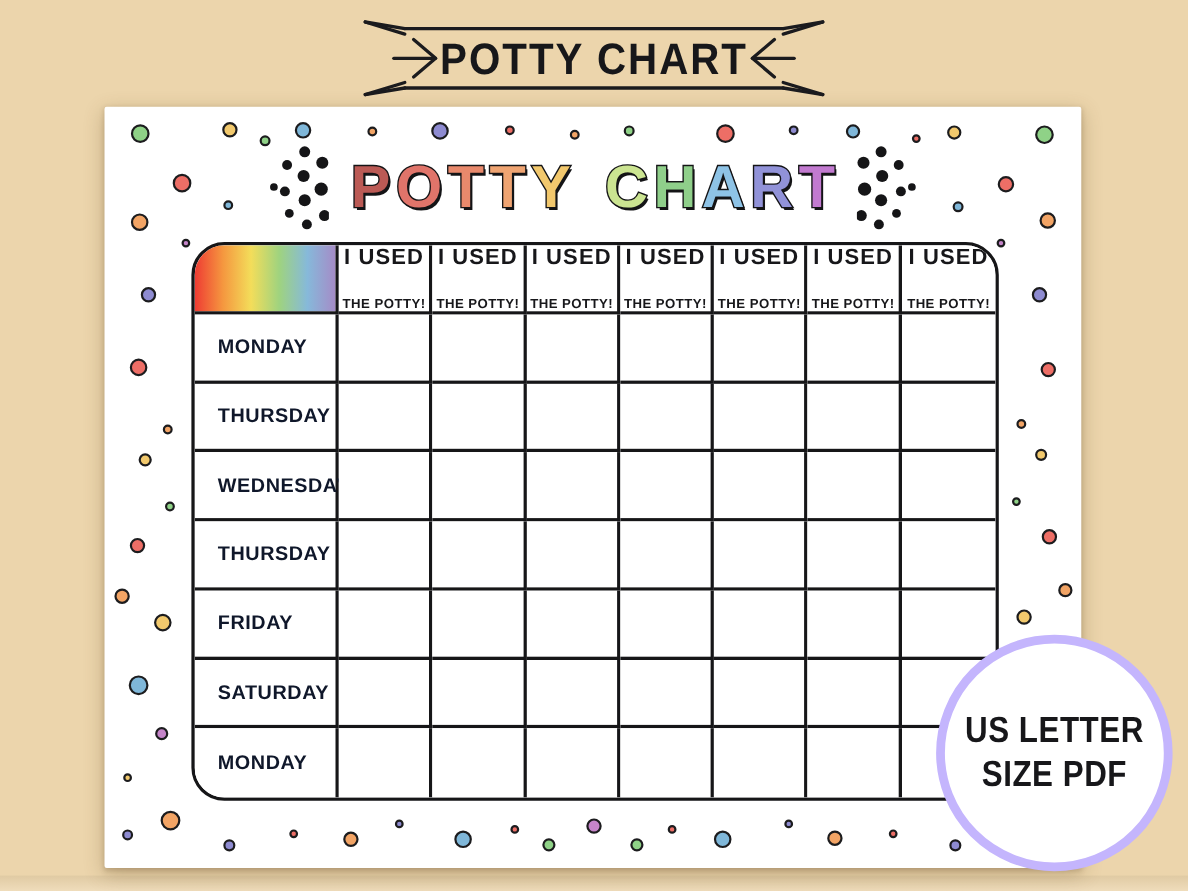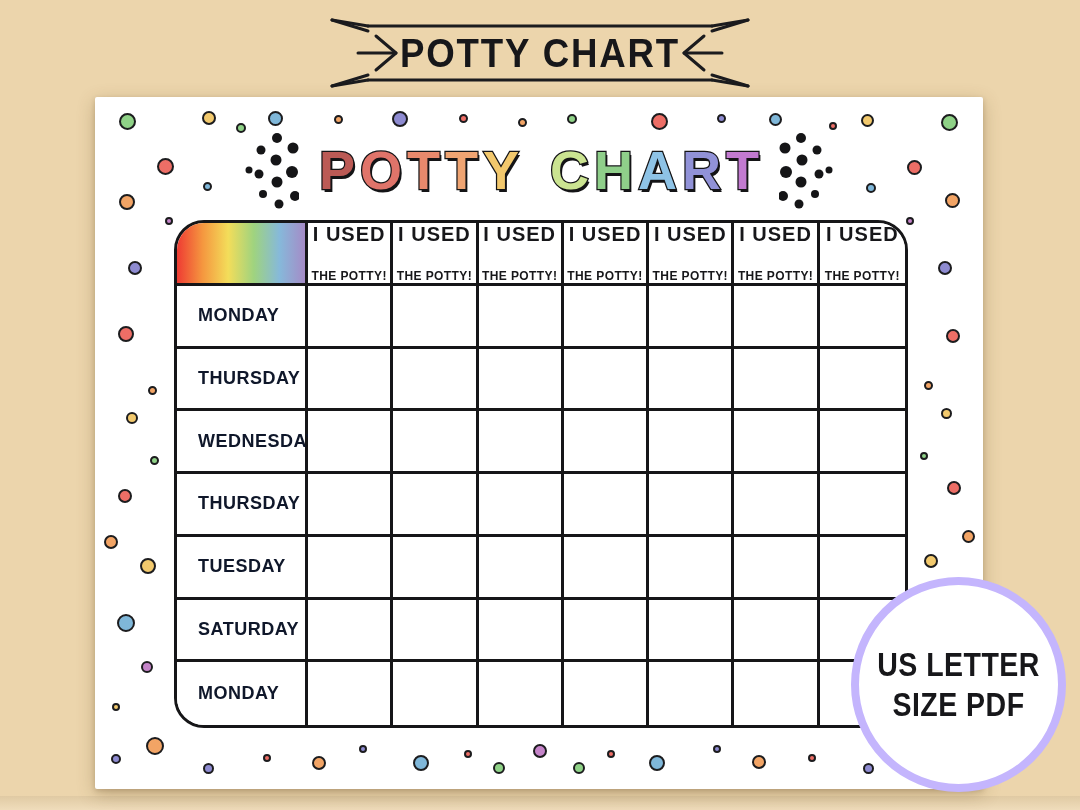--- a/index.html
+++ b/index.html
@@ -275,21 +275,21 @@
       </div>
     <div class="cell blank"></div>
       <div class="cell blank"></div>
       <div class="cell blank"></div>
       <div class="cell blank"></div>
       <div class="cell blank"></div>
       <div class="cell blank"></div>
       <div class="cell blank"></div>
 
     <div class="cell day">
-        <span>TUESDAY</span>
+        <span>FRIDAY</span>
       </div>
     <div class="cell blank"></div>
       <div class="cell blank"></div>
       <div class="cell blank"></div>
       <div class="cell blank"></div>
       <div class="cell blank"></div>
       <div class="cell blank"></div>
       <div class="cell blank"></div>
 
     <div class="cell day">

